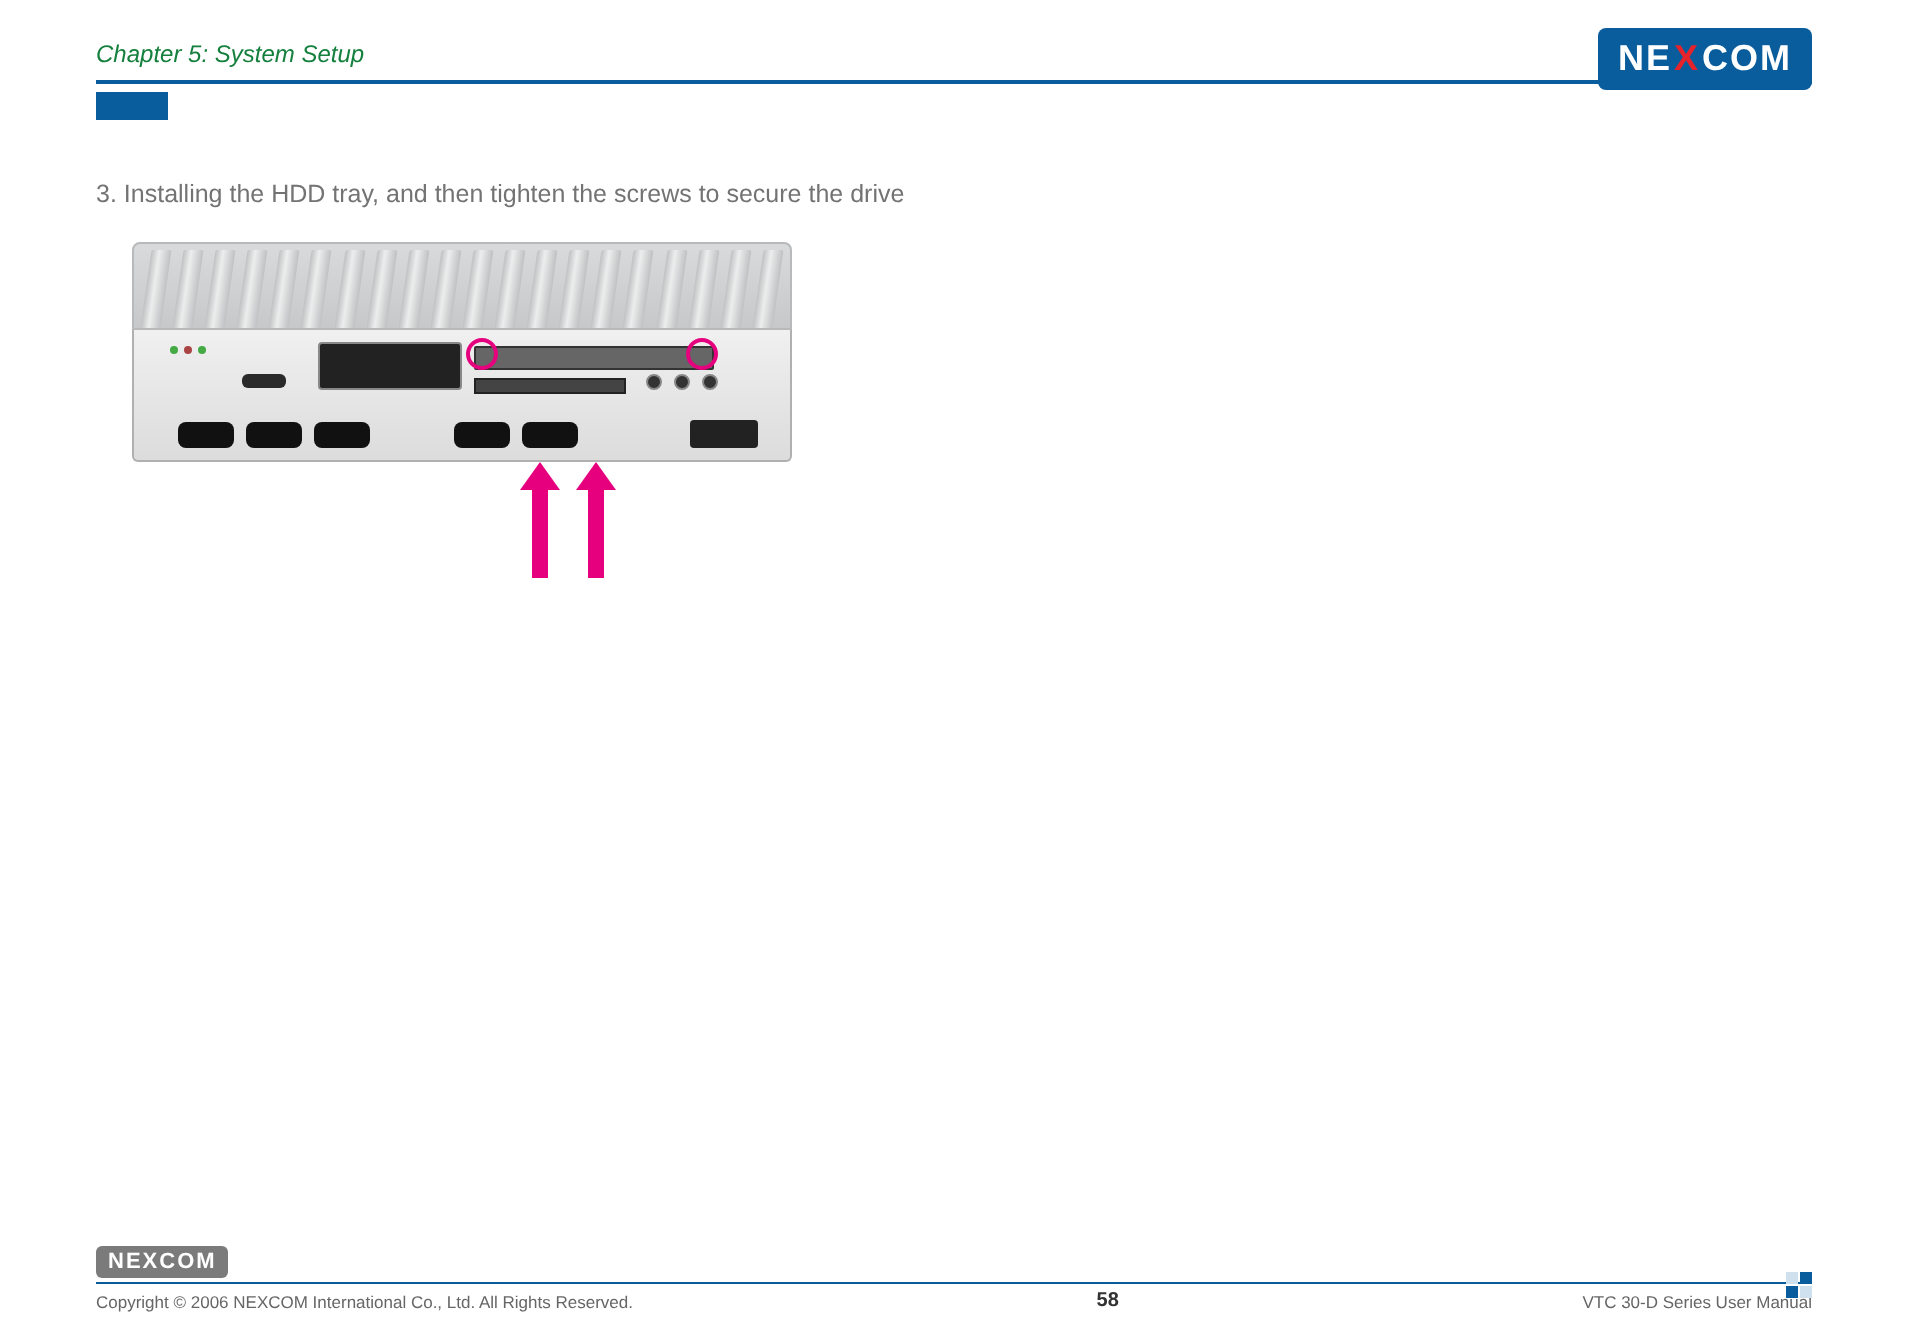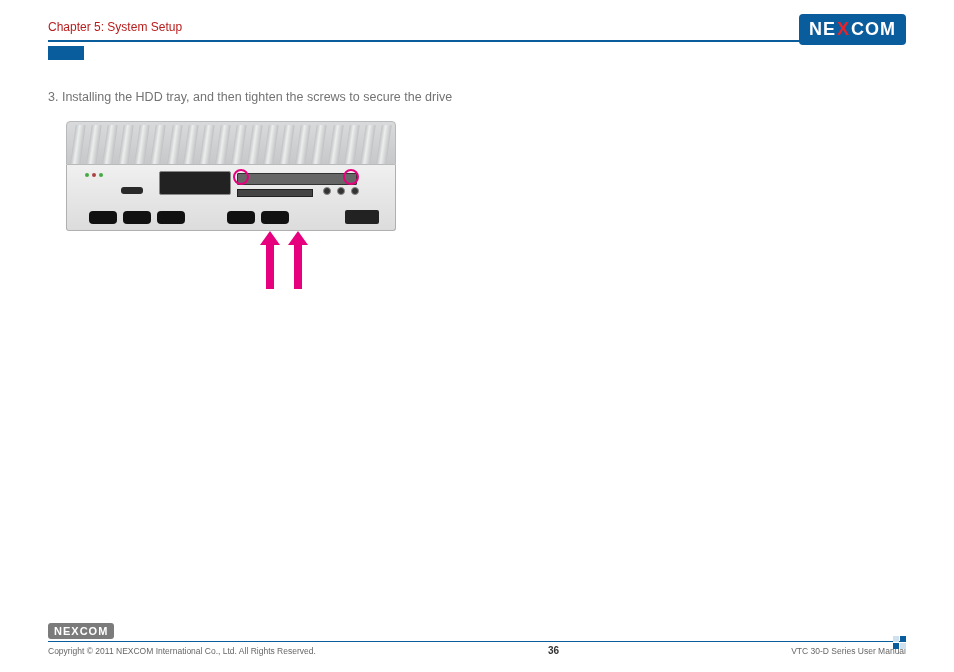--- a/index.html
+++ b/index.html
@@ -11,22 +11,23 @@
     color: #333;
     position: relative;
   }
   .page {
     padding: 20px 48px 0 48px;
     position: relative;
     height: 100%;
   }
   .chapter-header {
     font-size: 12px;
-    color: #b91c1c;
+    color: #15803d;
     margin-bottom: 6px;
+    font-style: italic;
   }
   .top-rule {
     position: relative;
     height: 4px;
     border-top: 2px solid #0a5d9c;
     margin-bottom: 6px;
   }
   .top-rule::before {
     content: "";
     position: absolute;
@@ -286,18 +287,18 @@
     </div>
     <div class="footer-rule">
       <div class="footer-squares">
         <span class="lite"></span>
           <span></span>
           <span></span>
           <span class="lite"></span>
       </div>
     </div>
     <div class="footer-row">
-      <span>Copyright © 2011 NEXCOM International Co., Ltd. All Rights Reserved.</span>
-      <span class="page-num">36</span>
+      <span>Copyright © 2006 NEXCOM International Co., Ltd. All Rights Reserved.</span>
+      <span class="page-num">58</span>
       <span>VTC 30-D Series User Manual</span>
     </div>
   </div>
 </div>
 
 </body></html>

